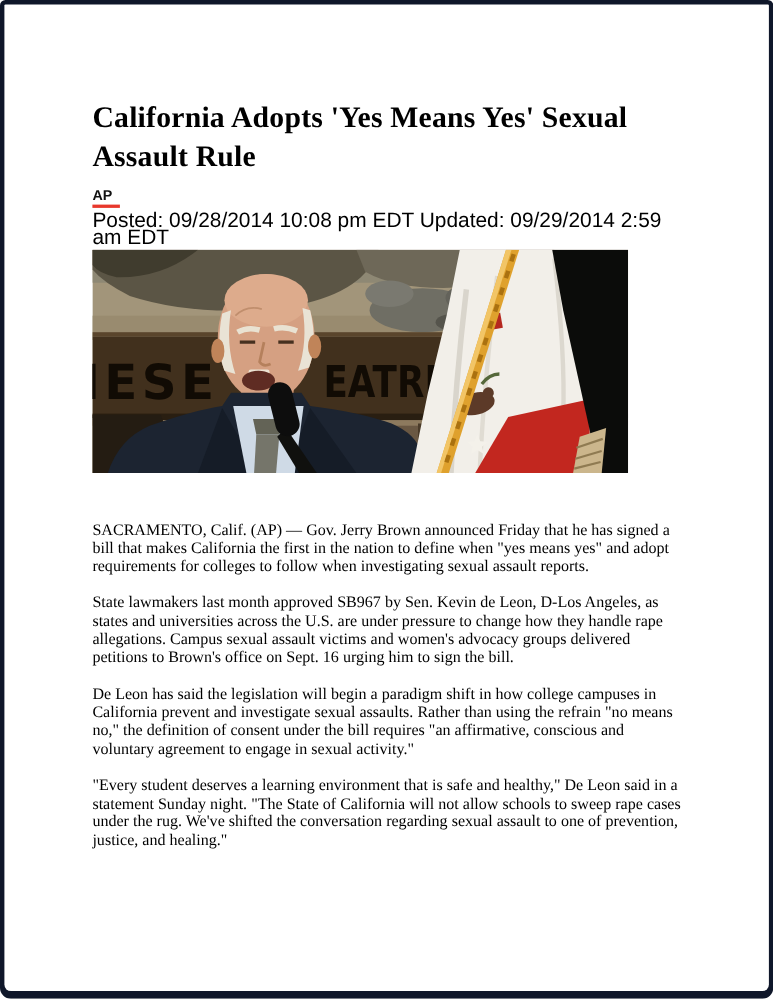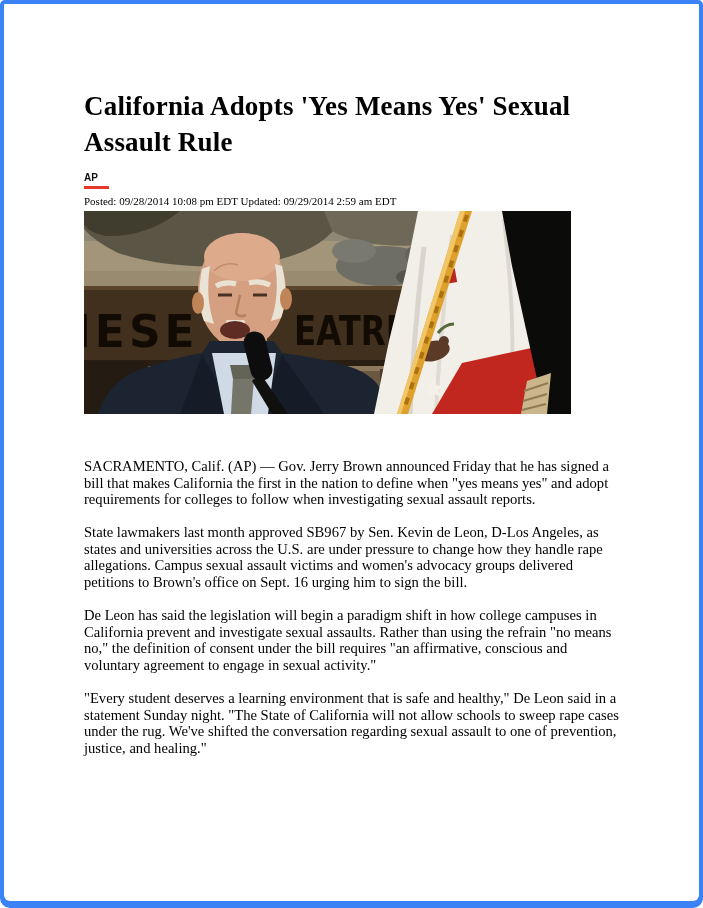--- a/index.html
+++ b/index.html
@@ -1,41 +1,41 @@
 <!DOCTYPE html>
 <html><head>
 <meta charset="utf-8">
 <style>
   html,body{margin:0;padding:0;background:#fff;}
   .frame{
     width:703px;height:908px;box-sizing:border-box;
-    background:#3b82f6;
+    background:#0f172a;
     padding:4px 4px 7px 4px;
     border-radius:5px 5px 10px 10px;
     position:relative;overflow:hidden;
   }
   .page{
     background:#ffffff;width:100%;height:100%;box-sizing:border-box;
     border-radius:1px 1px 6px 6px;overflow:hidden;
   }
   .content{padding:84px 0 0 80px;width:540px;}
   h1.article-title{
     font-family:"Liberation Serif","DejaVu Serif",serif;
     font-weight:bold;font-size:27px;line-height:36px;color:#000;
     margin:0 0 10px 0;max-width:505px;letter-spacing:.2px;
   }
   .byline{margin:0 0 4px 0;}
   .byline .ap{
     font-family:"Liberation Sans","DejaVu Sans",sans-serif;
-    font-weight:bold;font-size:10px;line-height:12px;color:#111;display:block;margin-top:12px;
+    font-weight:bold;font-size:13px;line-height:12px;color:#111;display:block;margin-top:12px;
   }
   .redbar{width:25px;height:3px;margin-top:2px;background:#e8382c;}
   .dateline{
-    font-family:Liberation Serif, serif;
-    font-size:11px;line-height:16px;color:#000;margin:0 0 2px 0;
+    font-family:Liberation Sans, sans-serif;
+    font-size:19px;line-height:16px;color:#000;margin:0 0 2px 0;
   }
   .photo{display:block;width:487px;height:203px;margin:0 0 44px 0;}
   p.body-par{
     font-family:"Liberation Serif","DejaVu Serif",serif;
     font-size:14.6px;line-height:16.6px;color:#000;
     width:536px;margin:0 0 16.5px 0;
   }
   .marquee-letters{
     font-family:"DejaVu Sans",sans-serif;font-weight:bold;
     fill:#0e0903;opacity:.93;

